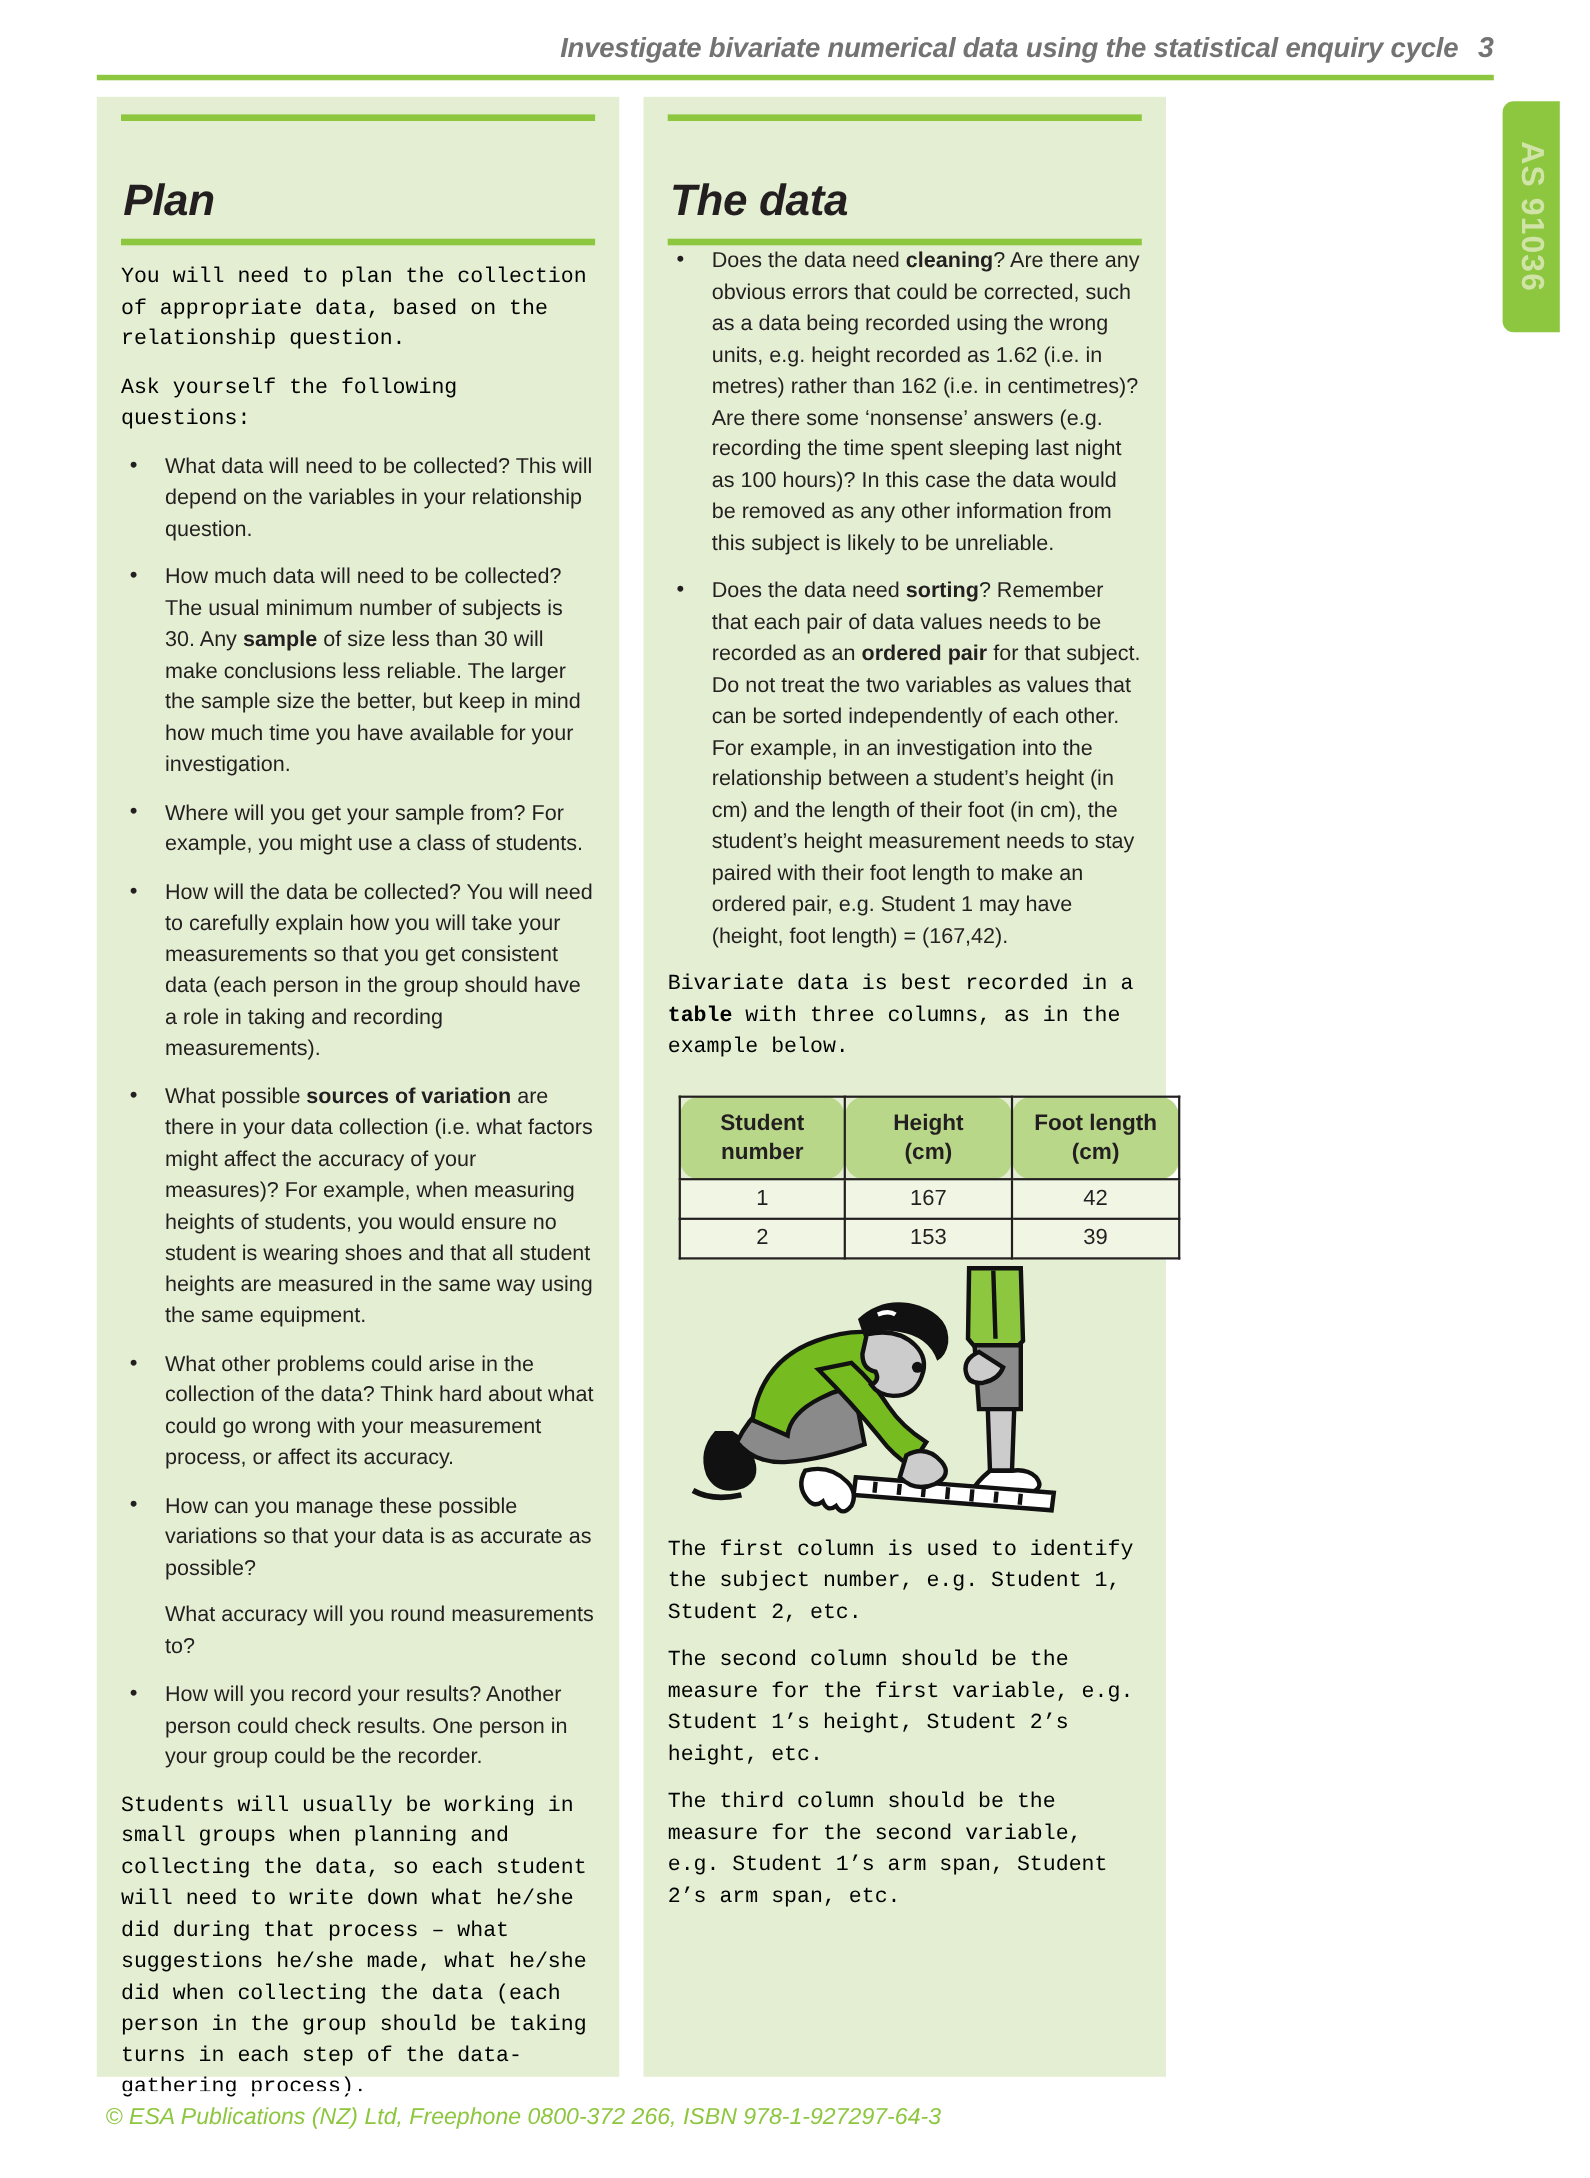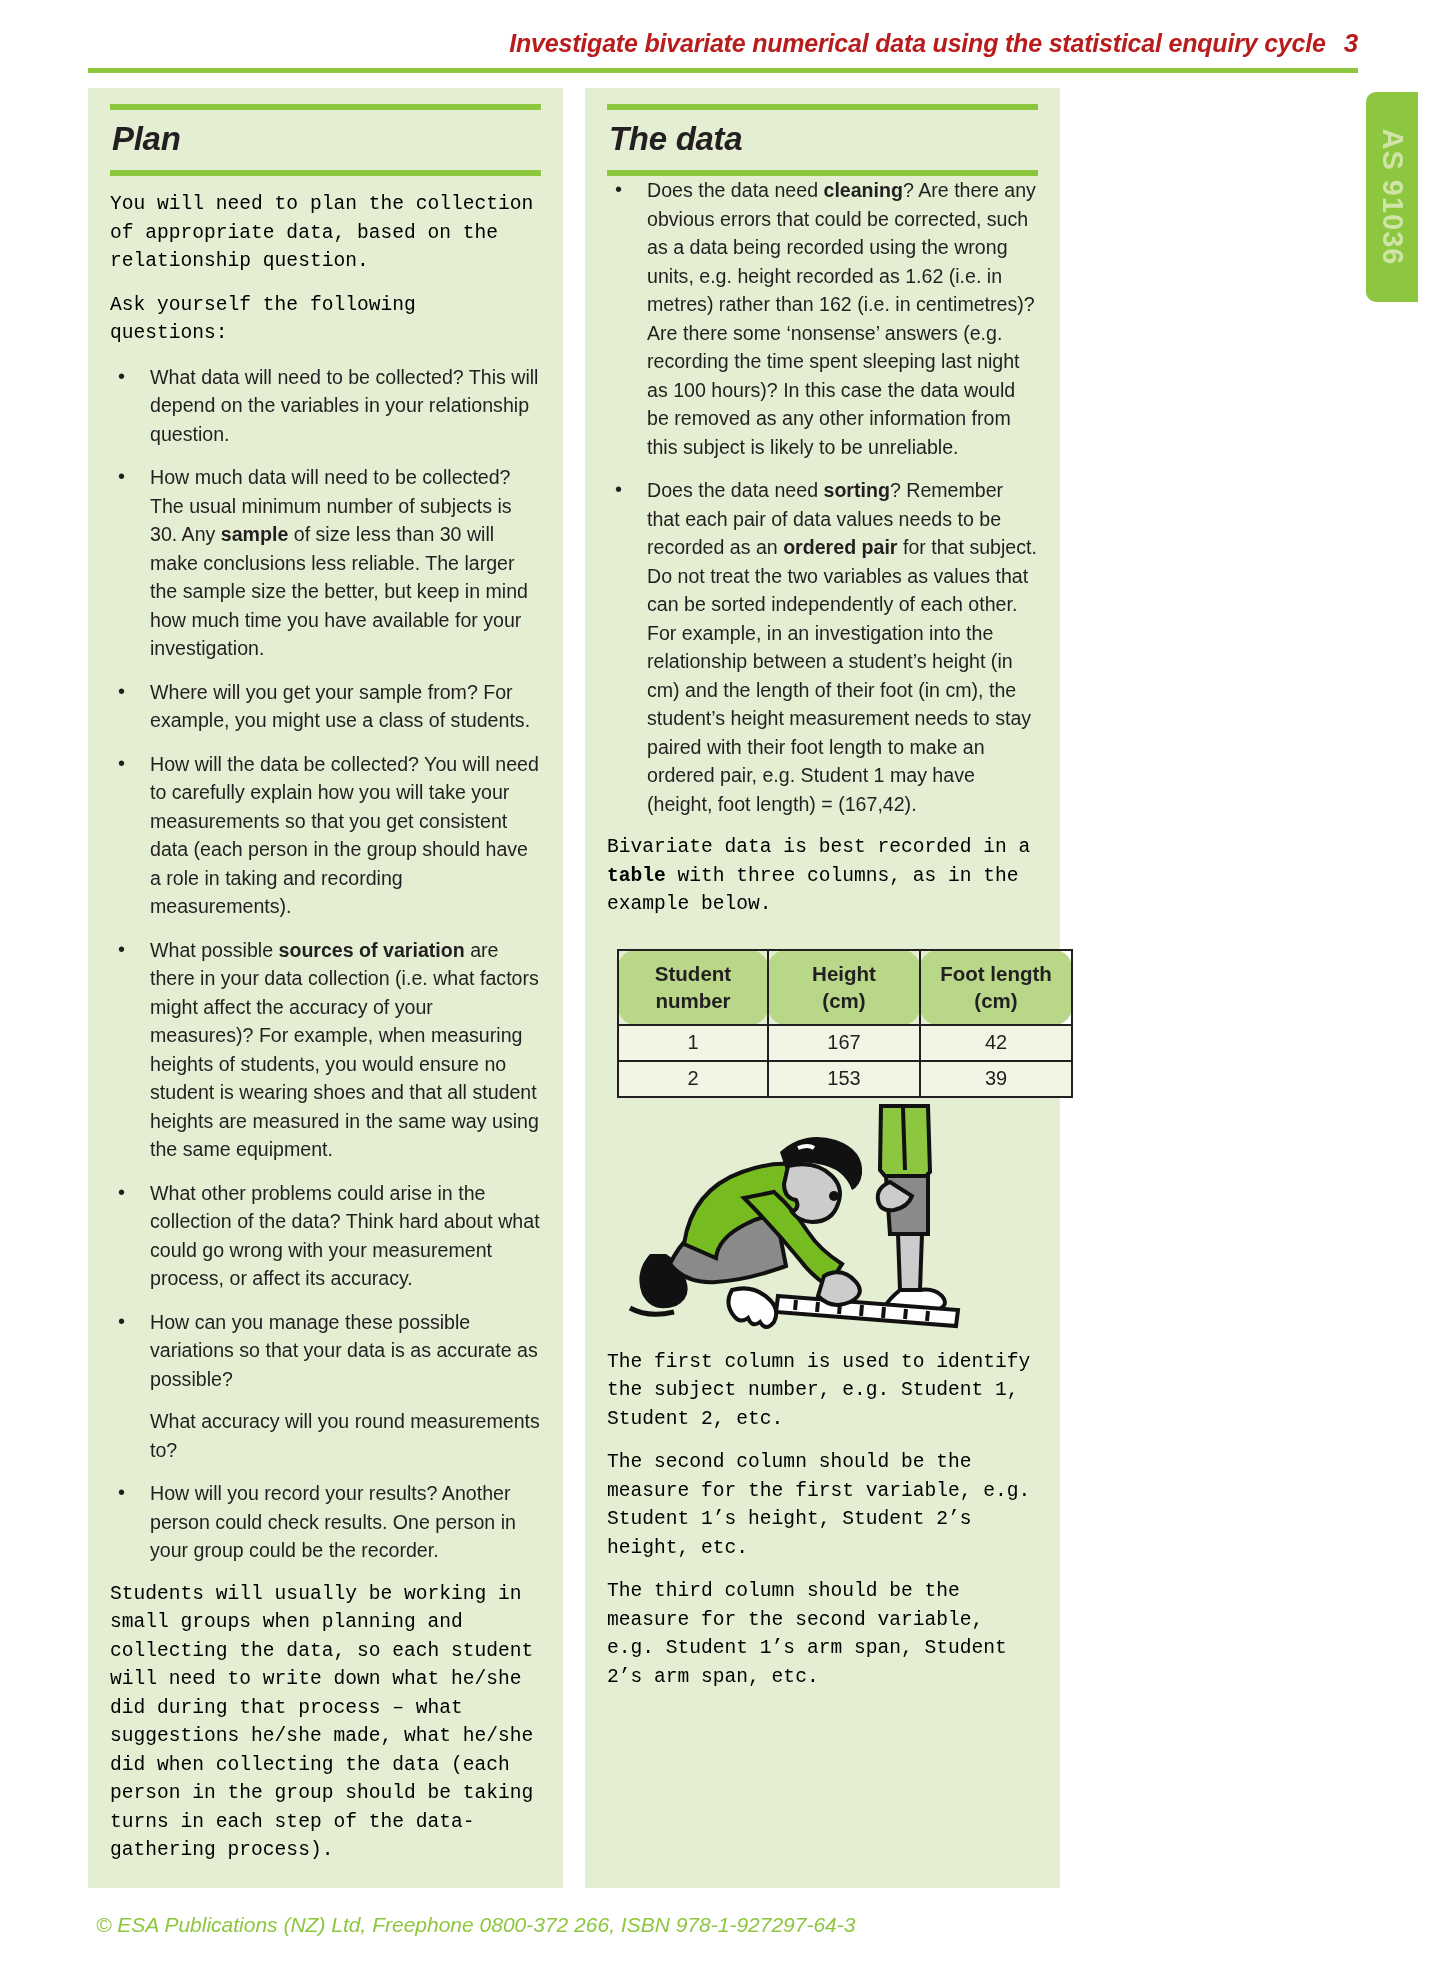--- a/index.html
+++ b/index.html
@@ -20,21 +20,21 @@
   
   .running-head {
     position: absolute;
     left: 88px;
     top: 28px;
     width: 1270px;
     text-align: right;
     font-style: italic;
     font-weight: 600;
     font-size: 25px;
-    color: #b91c1c;
+    color: #737373;
     letter-spacing: -0.2px;
     white-space: nowrap;
   }
   .running-head .pg {
     font-weight: 700;
     font-style: italic;
     margin-left: 18px;
     font-size: 26px;
   }
   .head-rule {
@@ -59,26 +59,27 @@
 
   .sec-rule-top,
   .sec-rule-bot {
     height: 6px;
     background: #8dc63f;
   }
   .sec-rule-top { margin-top: 16px; }
   .sec-rule-bot { margin-top: 2px; }
 
   .sec-title {
-    font-size: 33px;
+    font-size: 40px;
     font-weight: 700;
     font-style: italic;
     color: #231f20;
     padding: 10px 0 10px 2px;
     letter-spacing: -0.3px;
+    margin-top: 40px;
   }
 
   p.body {
     font-size: 19.6px;
     line-height: 1.455;
     color: #000000;
     margin: 0 0 15px 0;
     font-family: Liberation Mono, monospace;
   }
   p.body.tight { margin-bottom: 30px; }

